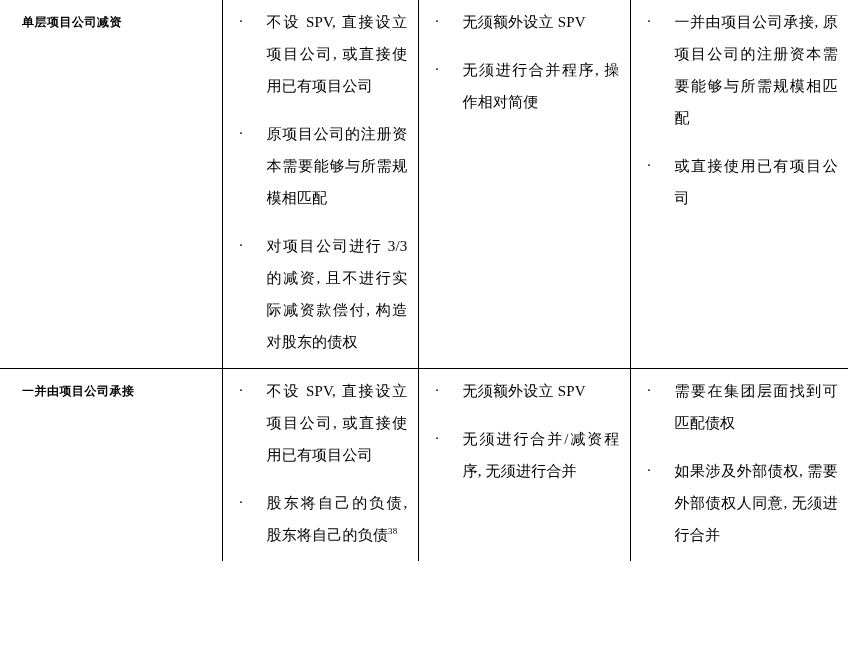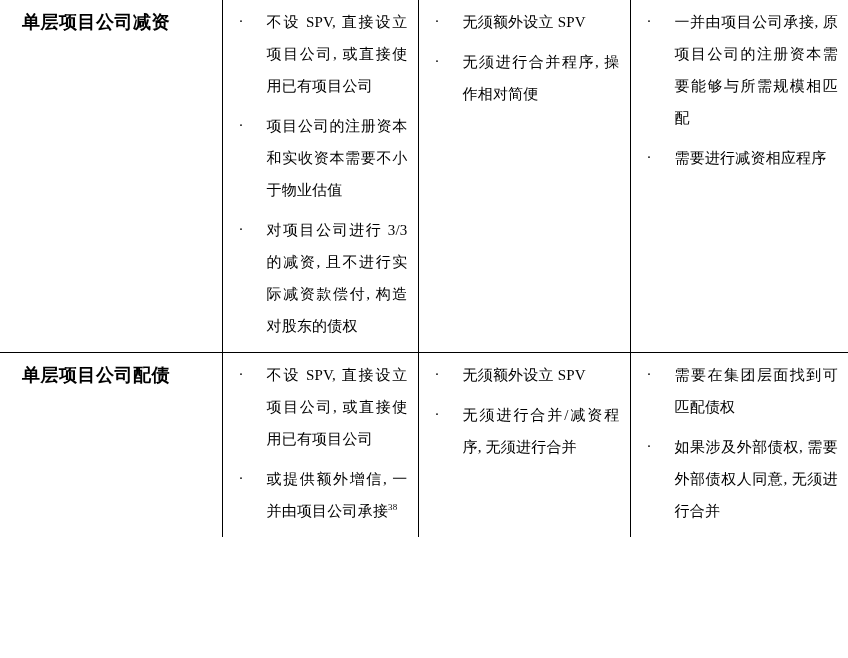--- a/index.html
+++ b/index.html
@@ -42,42 +42,42 @@
   .col-label { width: 222px; }
   .col-a { width: 196px; }
   .col-b { width: 212px; }
   .col-c { width: 218px; }
 
   .cell-inner {
     padding: 6px 10px 10px 10px;
   }
   .row-label {
     font-weight: bold;
-    font-size: 18px;
+    font-size: 12px;
     line-height: 26px;
     padding: 9px 10px 10px 22px;
     letter-spacing: 0.5px;
   }
   ul.bullets {
     list-style: none;
     margin: 0;
     padding: 0;
   }
   ul.bullets > li {
     position: relative;
     padding-left: 34px;
     margin: 0 0 0 0;
     font-size: 15px;
     line-height: 32px;
     text-align: justify;
     text-justify: inter-ideograph;
     letter-spacing: 0.2px;
   }
   ul.bullets > li + li {
-    margin-top: 8px;
+    margin-top: 16px;
   }
   ul.bullets > li:before {
     content: "\00B7";
     position: absolute;
     left: 6px;
     top: -1px;
     font-size: 15px;
     line-height: 32px;
   }
   .sup {
@@ -99,51 +99,51 @@
     </colgroup>
     <tbody>
       <tr class="first-row">
         <td>
           <div class="row-label">单层项目公司减资</div>
         </td>
         <td>
           <div class="cell-inner">
             <ul class="bullets">
               <li>不设 SPV, 直接设立项目公司, 或直接使用已有项目公司</li>
-              <li>项目公司的注册资本和实收资本需要不小于物业估值</li>
+              <li>原项目公司的注册资本需要能够与所需规模相匹配</li>
               <li>对项目公司进行 3/3 的减资, 且不进行实际减资款偿付, 构造对股东的债权</li>
             </ul>
           </div>
         </td>
         <td>
           <div class="cell-inner">
             <ul class="bullets">
               <li>无须额外设立 SPV</li>
               <li>无须进行合并程序, 操作相对简便</li>
             </ul>
           </div>
         </td>
         <td class="last-col">
           <div class="cell-inner">
             <ul class="bullets">
               <li>一并由项目公司承接, 原项目公司的注册资本需要能够与所需规模相匹配</li>
-              <li>需要进行减资相应程序</li>
+              <li>或直接使用已有项目公司</li>
             </ul>
           </div>
         </td>
       </tr>
       <tr>
         <td>
-          <div class="row-label">单层项目公司配债</div>
+          <div class="row-label">一并由项目公司承接</div>
         </td>
         <td>
           <div class="cell-inner">
             <ul class="bullets">
               <li>不设 SPV, 直接设立项目公司, 或直接使用已有项目公司</li>
-              <li><span>或提供额外增信, 一并由项目公司承接</span><span class="sup">38</span></li>
+              <li><span>股东将自己的负债, 股东将自己的负债</span><span class="sup">38</span></li>
             </ul>
           </div>
         </td>
         <td>
           <div class="cell-inner">
             <ul class="bullets">
               <li>无须额外设立 SPV</li>
               <li>无须进行合并/减资程序, 无须进行合并</li>
             </ul>
           </div>

